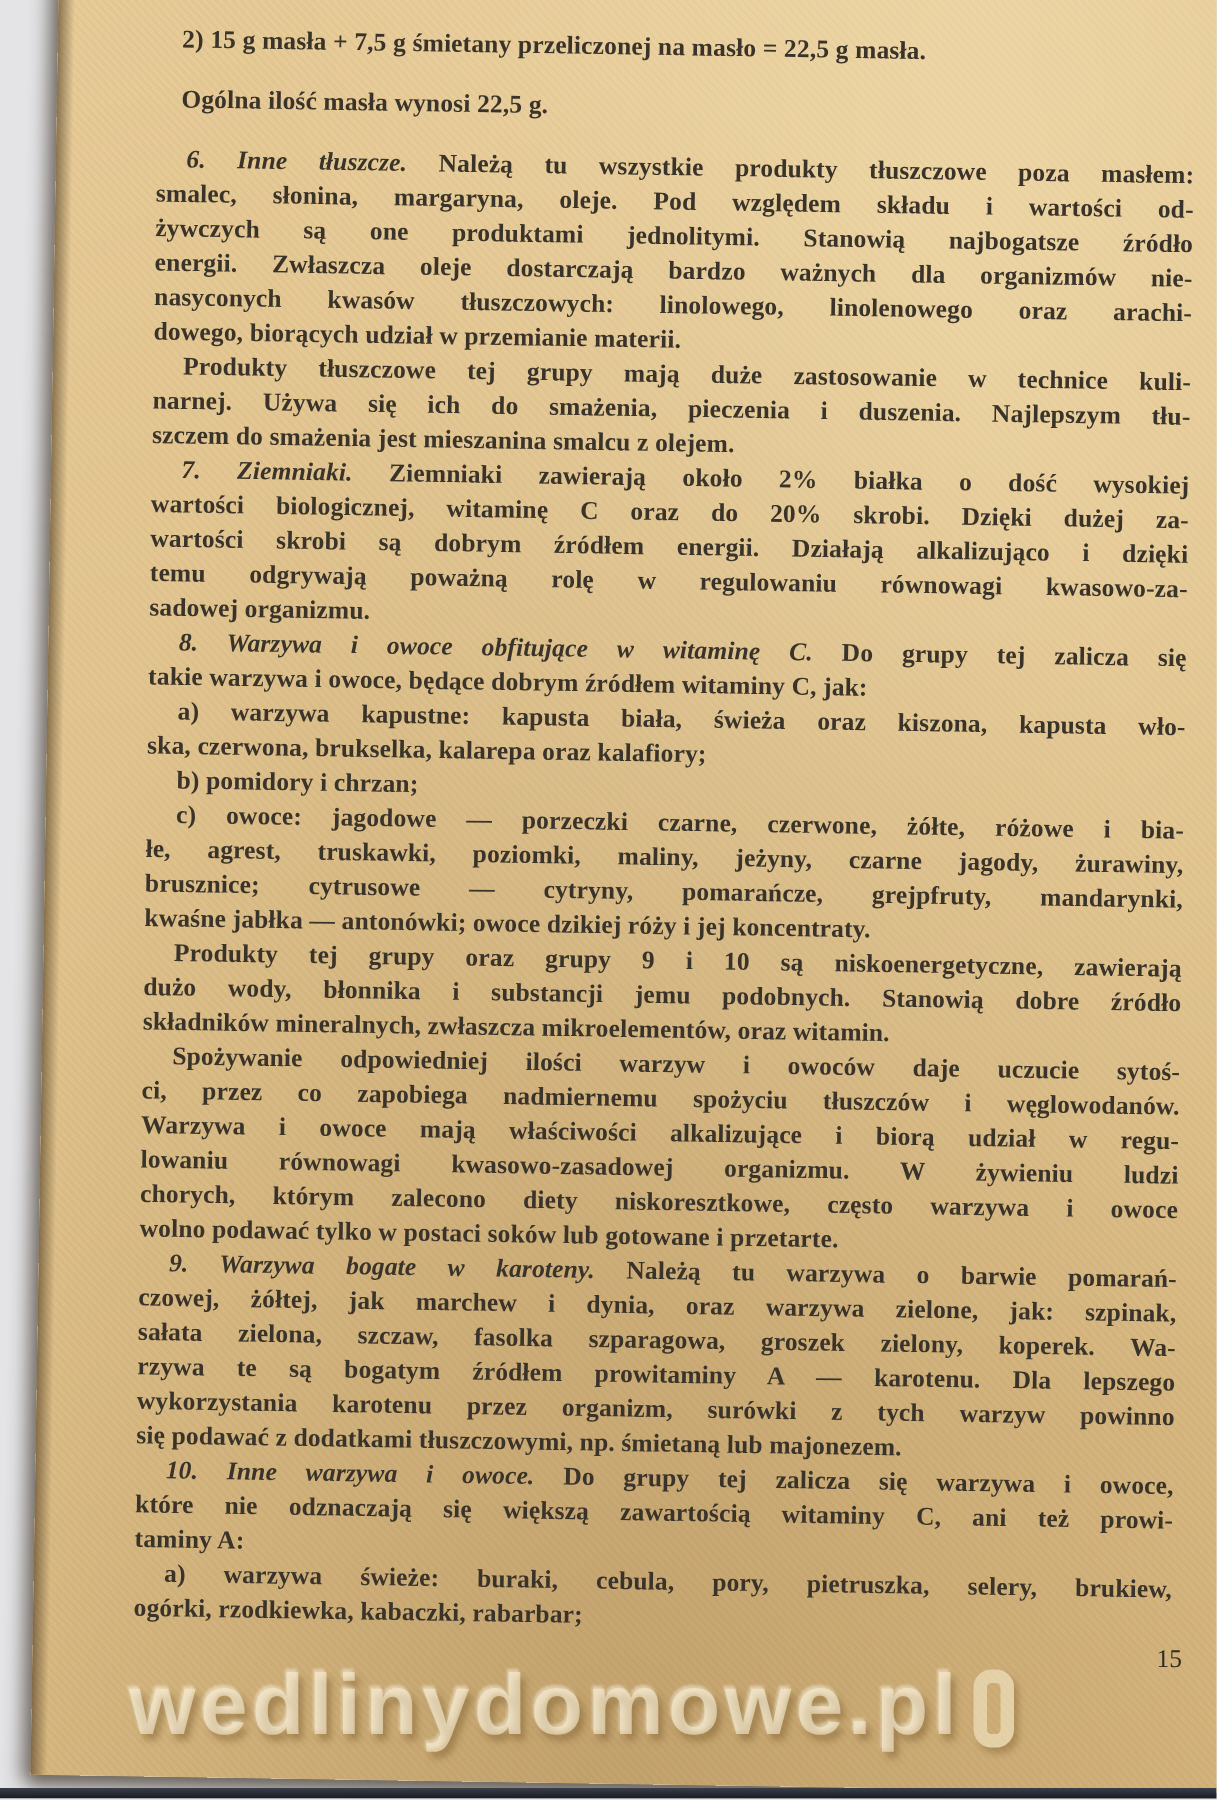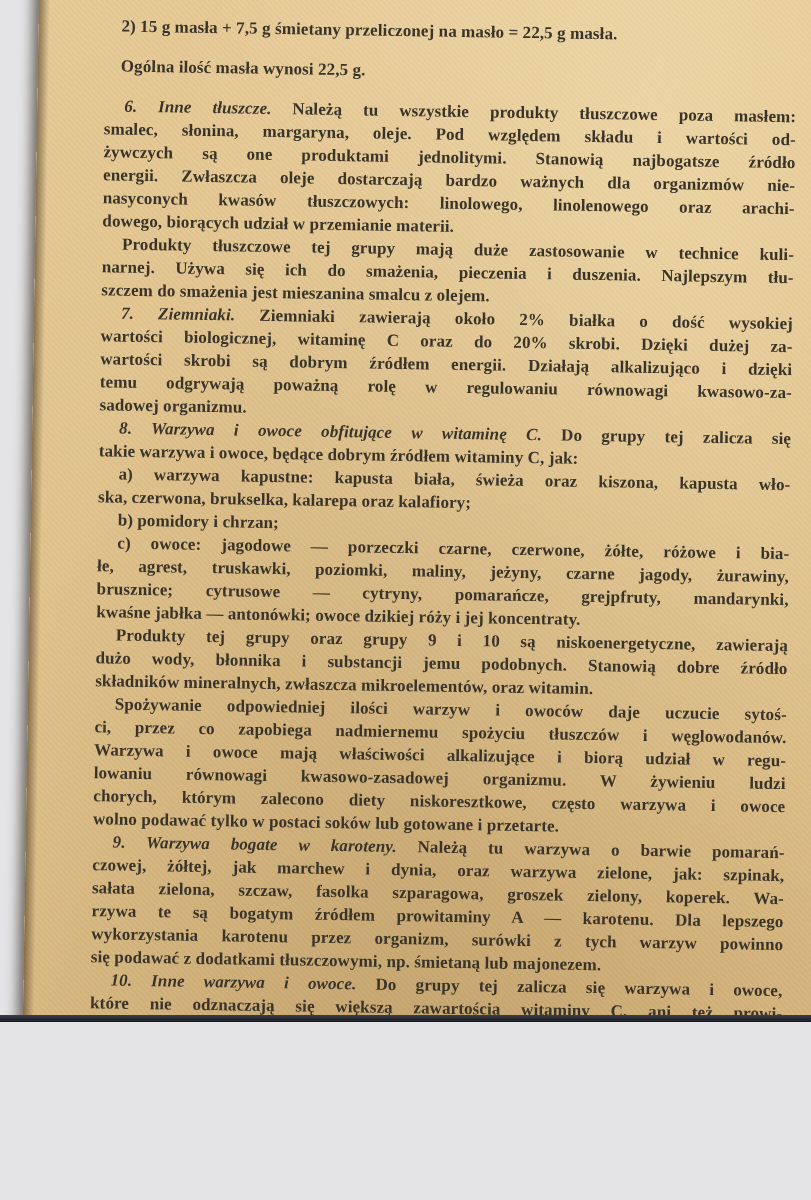--- a/index.html
+++ b/index.html
@@ -1,21 +1,21 @@
 <!DOCTYPE html>
 <html lang="pl"><head>
 <meta charset="utf-8">
 <style>
   html,body{margin:0;padding:0;}
   body{
     width:811px;height:1200px;overflow:hidden;
     background:#e4e4e6;
     font-family:"Liberation Serif","DejaVu Serif",serif;
   }
-  .scan{position:relative;width:811px;height:1022px;overflow:hidden;}
+  .scan{position:relative;width:811px;height:1199px;overflow:hidden;}
   
   .bed-bottom-bar{
     position:absolute;left:0;bottom:0;width:811px;height:7px;
     background:linear-gradient(180deg,#3a3e48,#181b22);
     z-index:3;
   }
   
   .page{
     position:absolute;left:30px;top:-50px;width:862px;height:1240px;
     transform:rotate(0.9deg);transform-origin:50% 50%;
@@ -58,21 +58,21 @@
     text-shadow:3px 4px 5px rgba(130,98,50,0.55), -1px -2px 2px rgba(255,255,244,0.45);
     white-space:nowrap;display:flex;align-items:center;margin-top:36px;
   }
   .watermark-box{
     display:inline-block;width:9px;height:34px;margin-left:8px;margin-top:4px;
     border:9px solid rgba(248,238,210,0.55);border-radius:12px;
     box-shadow:3px 4px 5px rgba(130,98,50,0.45);
   }
   .page-number{
     position:absolute;left:771px;top:1096px;z-index:2;
-    font-size:17px;font-weight:bold;color:#312c25;
+    font-size:17px;font-weight:normal;color:#312c25;
   }
 </style>
 </head>
 <body>
 
 <div class="scan">
   <div class="page">
     <div class="text-col">
       <div class="intro-block">
           <div class="line plast"><span>2) 15 g masła + 7,5 g śmietany przeliczonej na masło = 22,5 g masła.</span></div>

